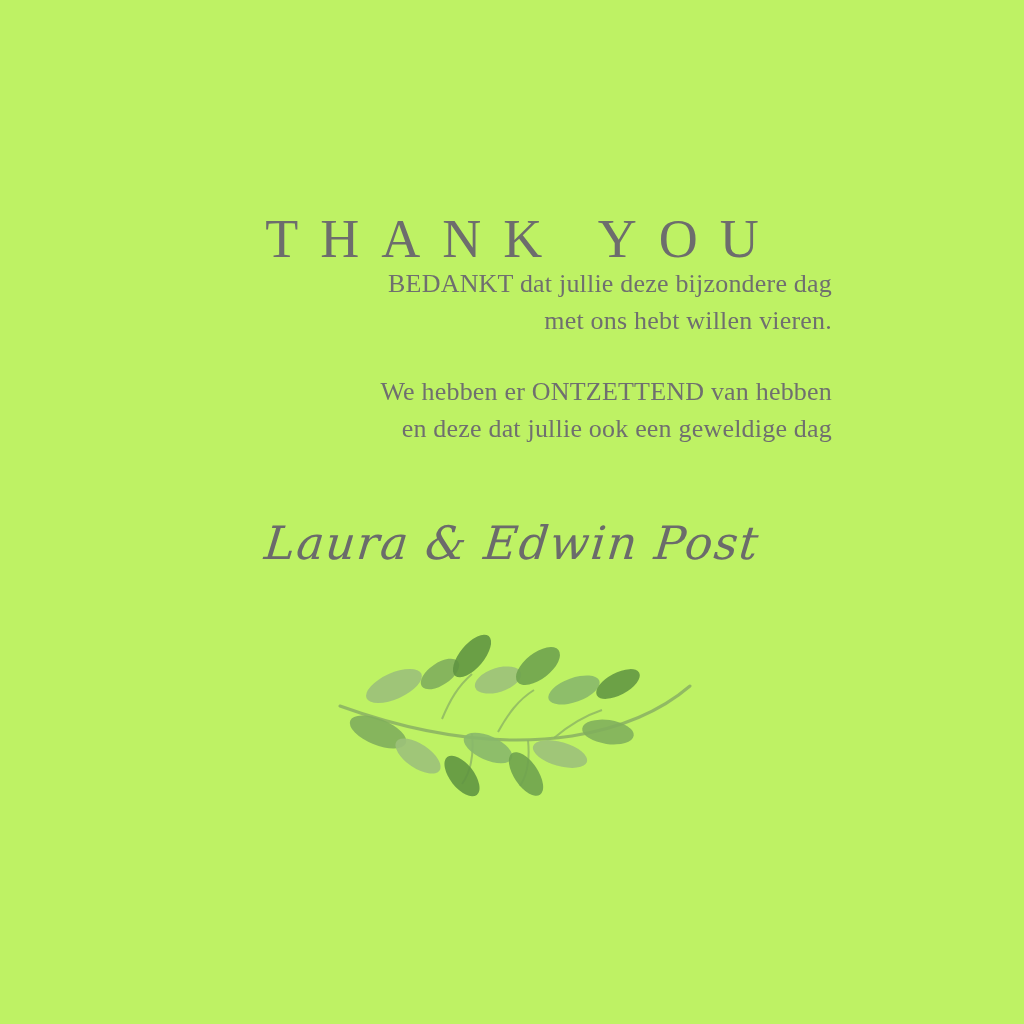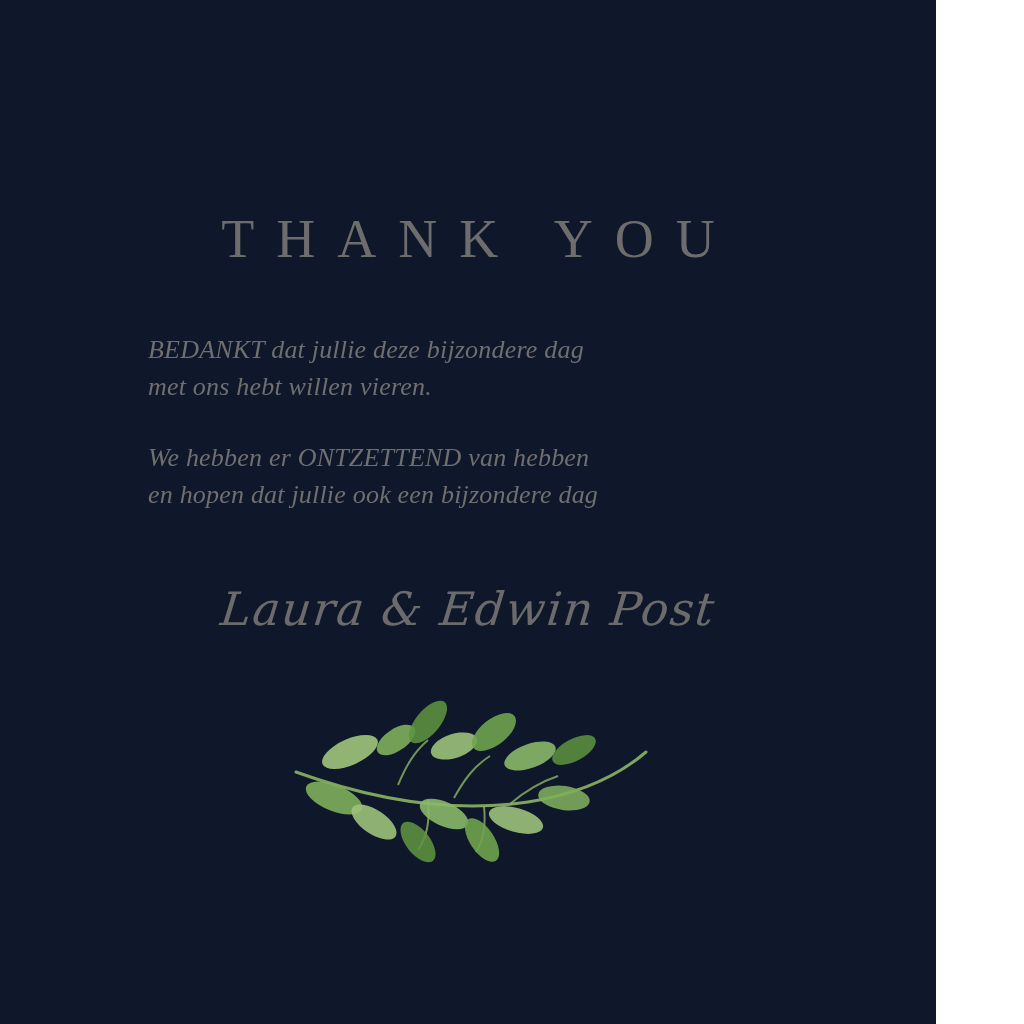--- a/index.html
+++ b/index.html
@@ -8,48 +8,46 @@
   }
   body {
     width: 1024px;
     height: 1024px;
     background: #ffffff;
     font-family: "Liberation Serif", serif;
     overflow: hidden;
   }
   .card {
     position: relative;
-    width: 936px;
+    width: 1024px;
     height: 1024px;
-    background: #0f172a;
+    background: #bef264;
     display: flex;
     flex-direction: column;
     align-items: center;
   }
   .title {
     margin-top: 212px;
     font-family: "Liberation Serif", serif;
     font-size: 54px;
     letter-spacing: 22px;
     text-indent: 22px;
     color: #6d6d6d;
     font-weight: 400;
     line-height: 1;
     text-align: center;
   }
   .body-block {
-    margin-top: 66px;
     width: 640px;
-    text-align: left;
+    text-align: right;
     color: #6f6f6f;
     font-family: "Liberation Serif", serif;
     font-size: 26px;
     line-height: 1.42;
     letter-spacing: 0.2px;
-    font-style: italic;
   }
   .body-block p {
     margin: 0;
   }
   .para-gap {
     height: 34px;
   }
   .signature {
     margin-top: 68px;
     font-family: "DejaVu Serif", serif;
@@ -77,21 +75,21 @@
 
 <div class="card">
 
   <div class="title">THANK YOU</div>
 
   <div class="body-block">
     <p>BEDANKT dat jullie deze bijzondere dag</p>
     <p>met ons hebt willen vieren.</p>
     <div class="para-gap"></div>
     <p>We hebben er ONTZETTEND van hebben</p>
-    <p>en hopen dat jullie ook een bijzondere dag</p>
+    <p>en deze dat jullie ook een geweldige dag</p>
   </div>
 
   <div class="signature">Laura &amp; Edwin Post</div>
 
   <div class="sprig-wrap">
     <svg class="sprig" width="380" height="200" viewBox="0 0 380 200">
       <g>
 
         <path d="M18 92 C 90 118, 170 134, 250 122 C 300 114, 340 96, 368 72" stroke="#8cb463" stroke-width="3" fill="none" stroke-linecap="round" opacity="0.9"></path>
 

